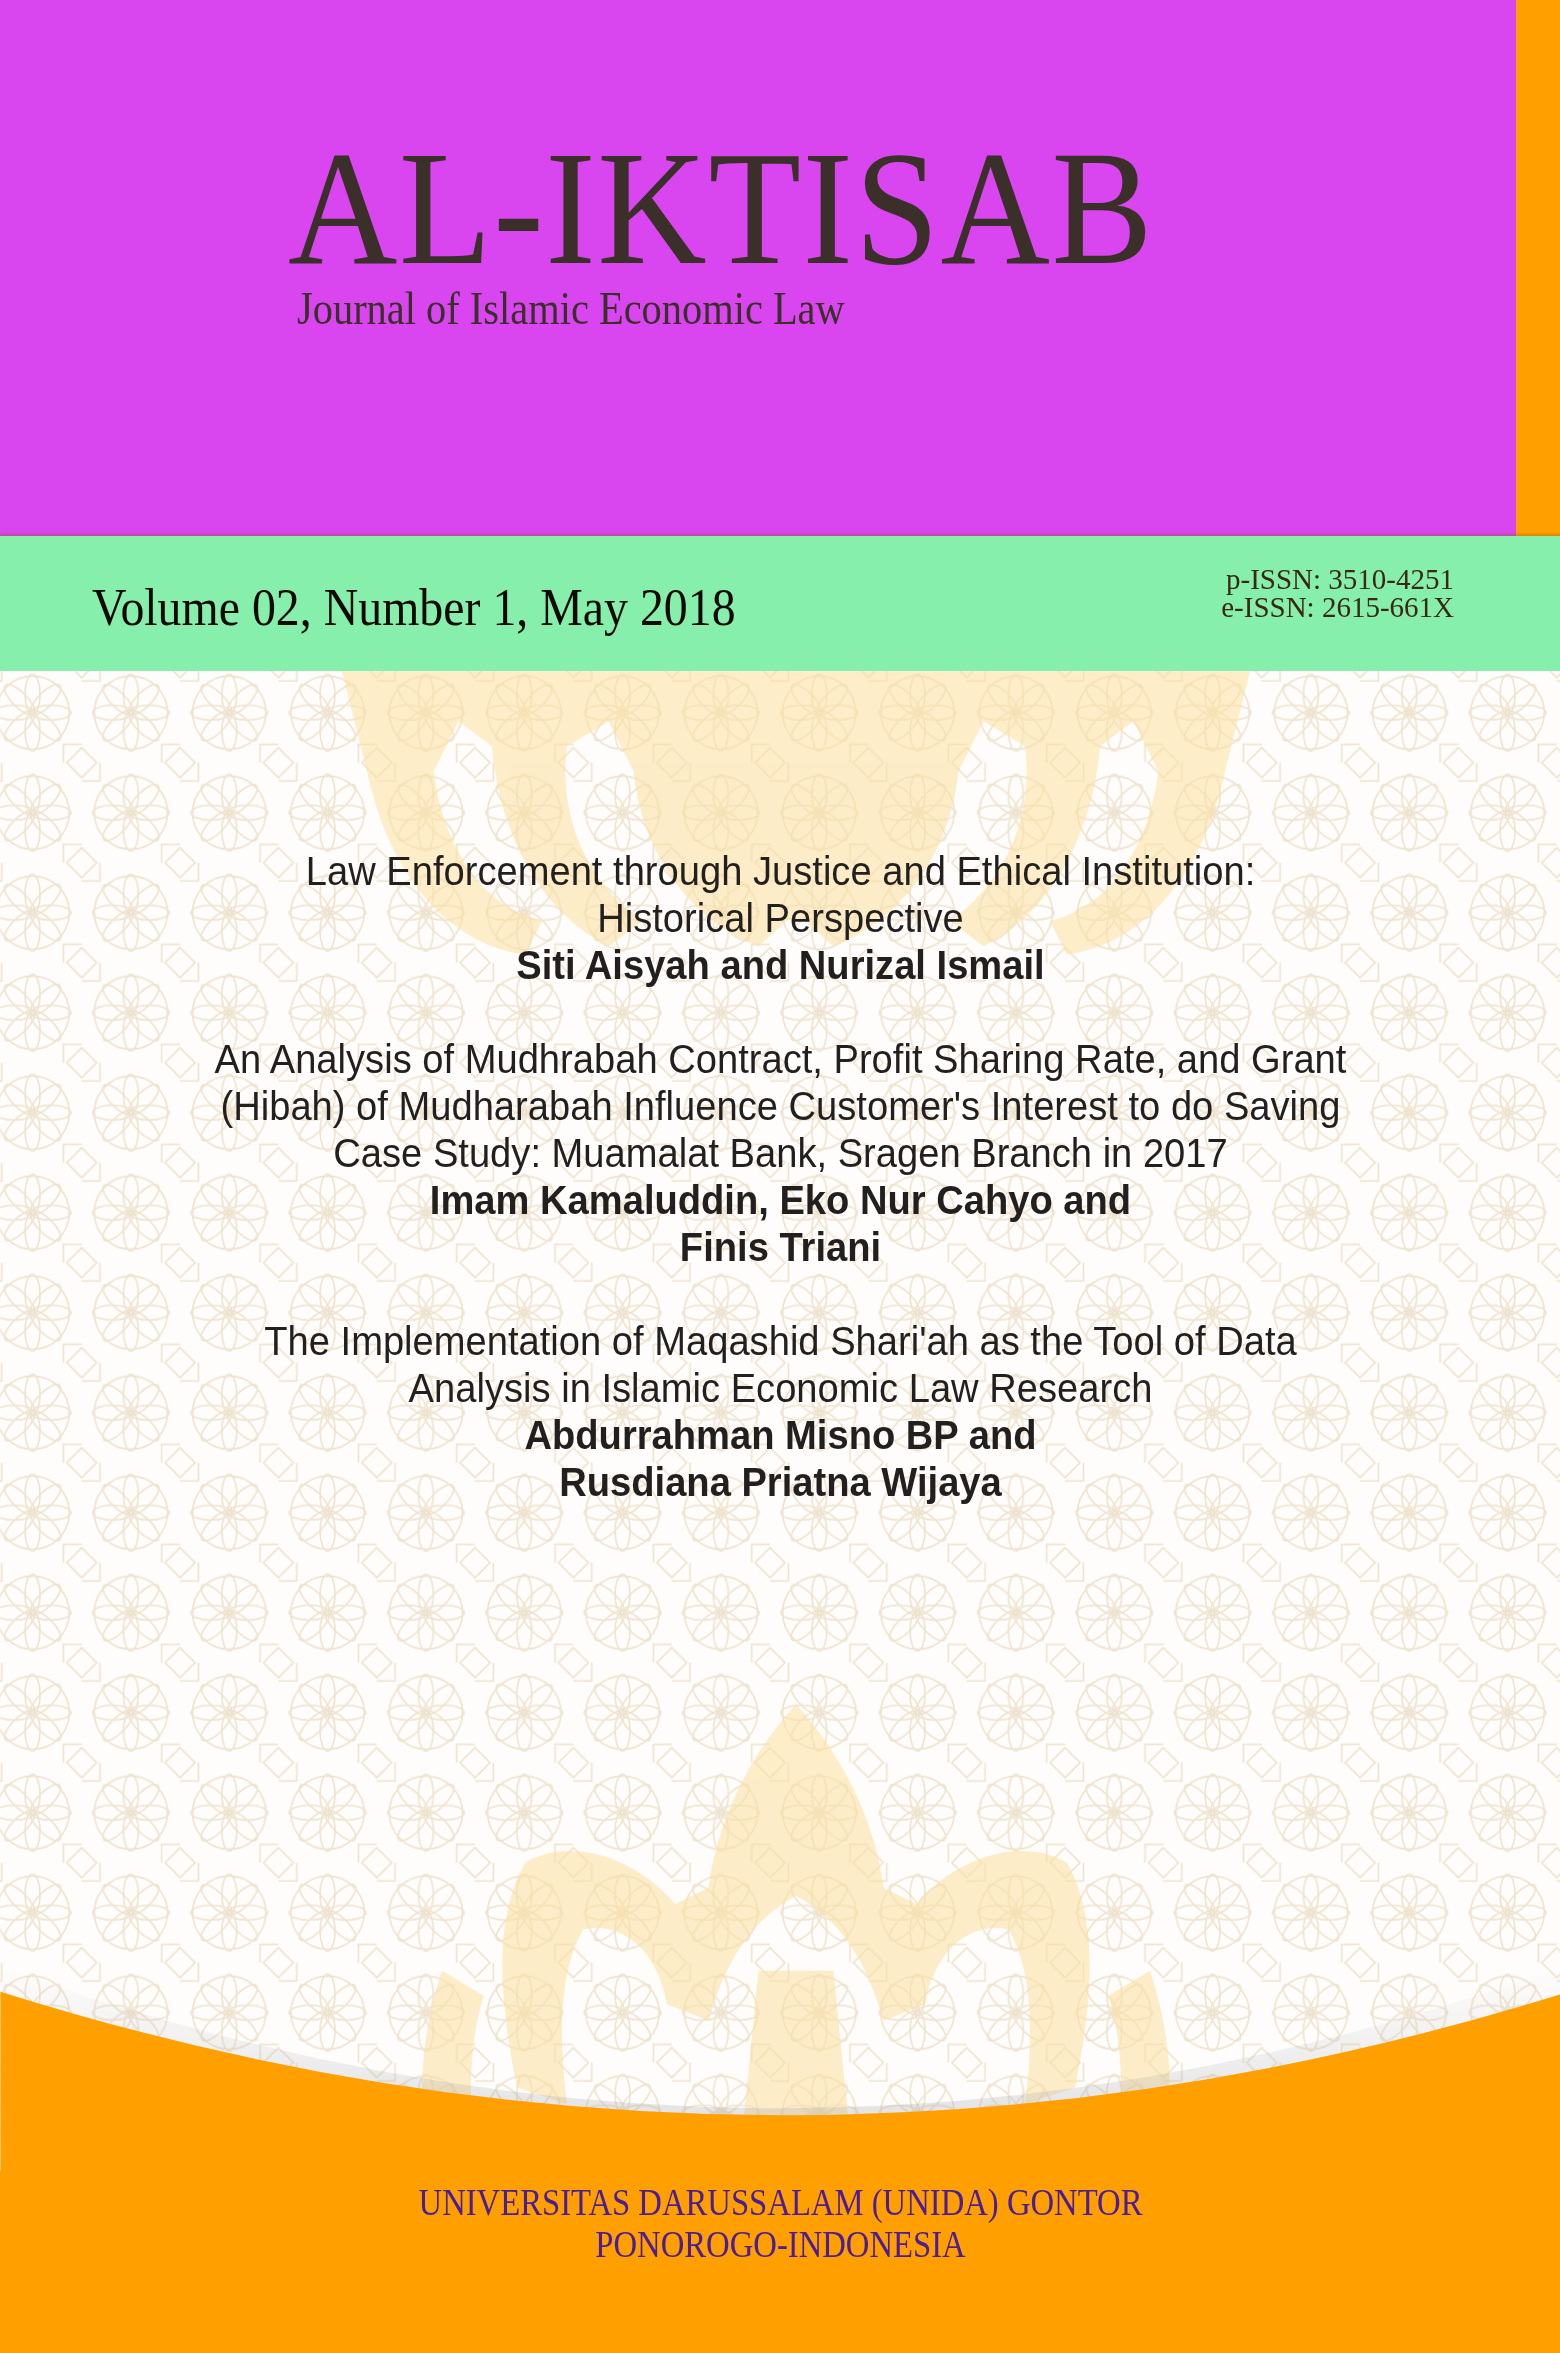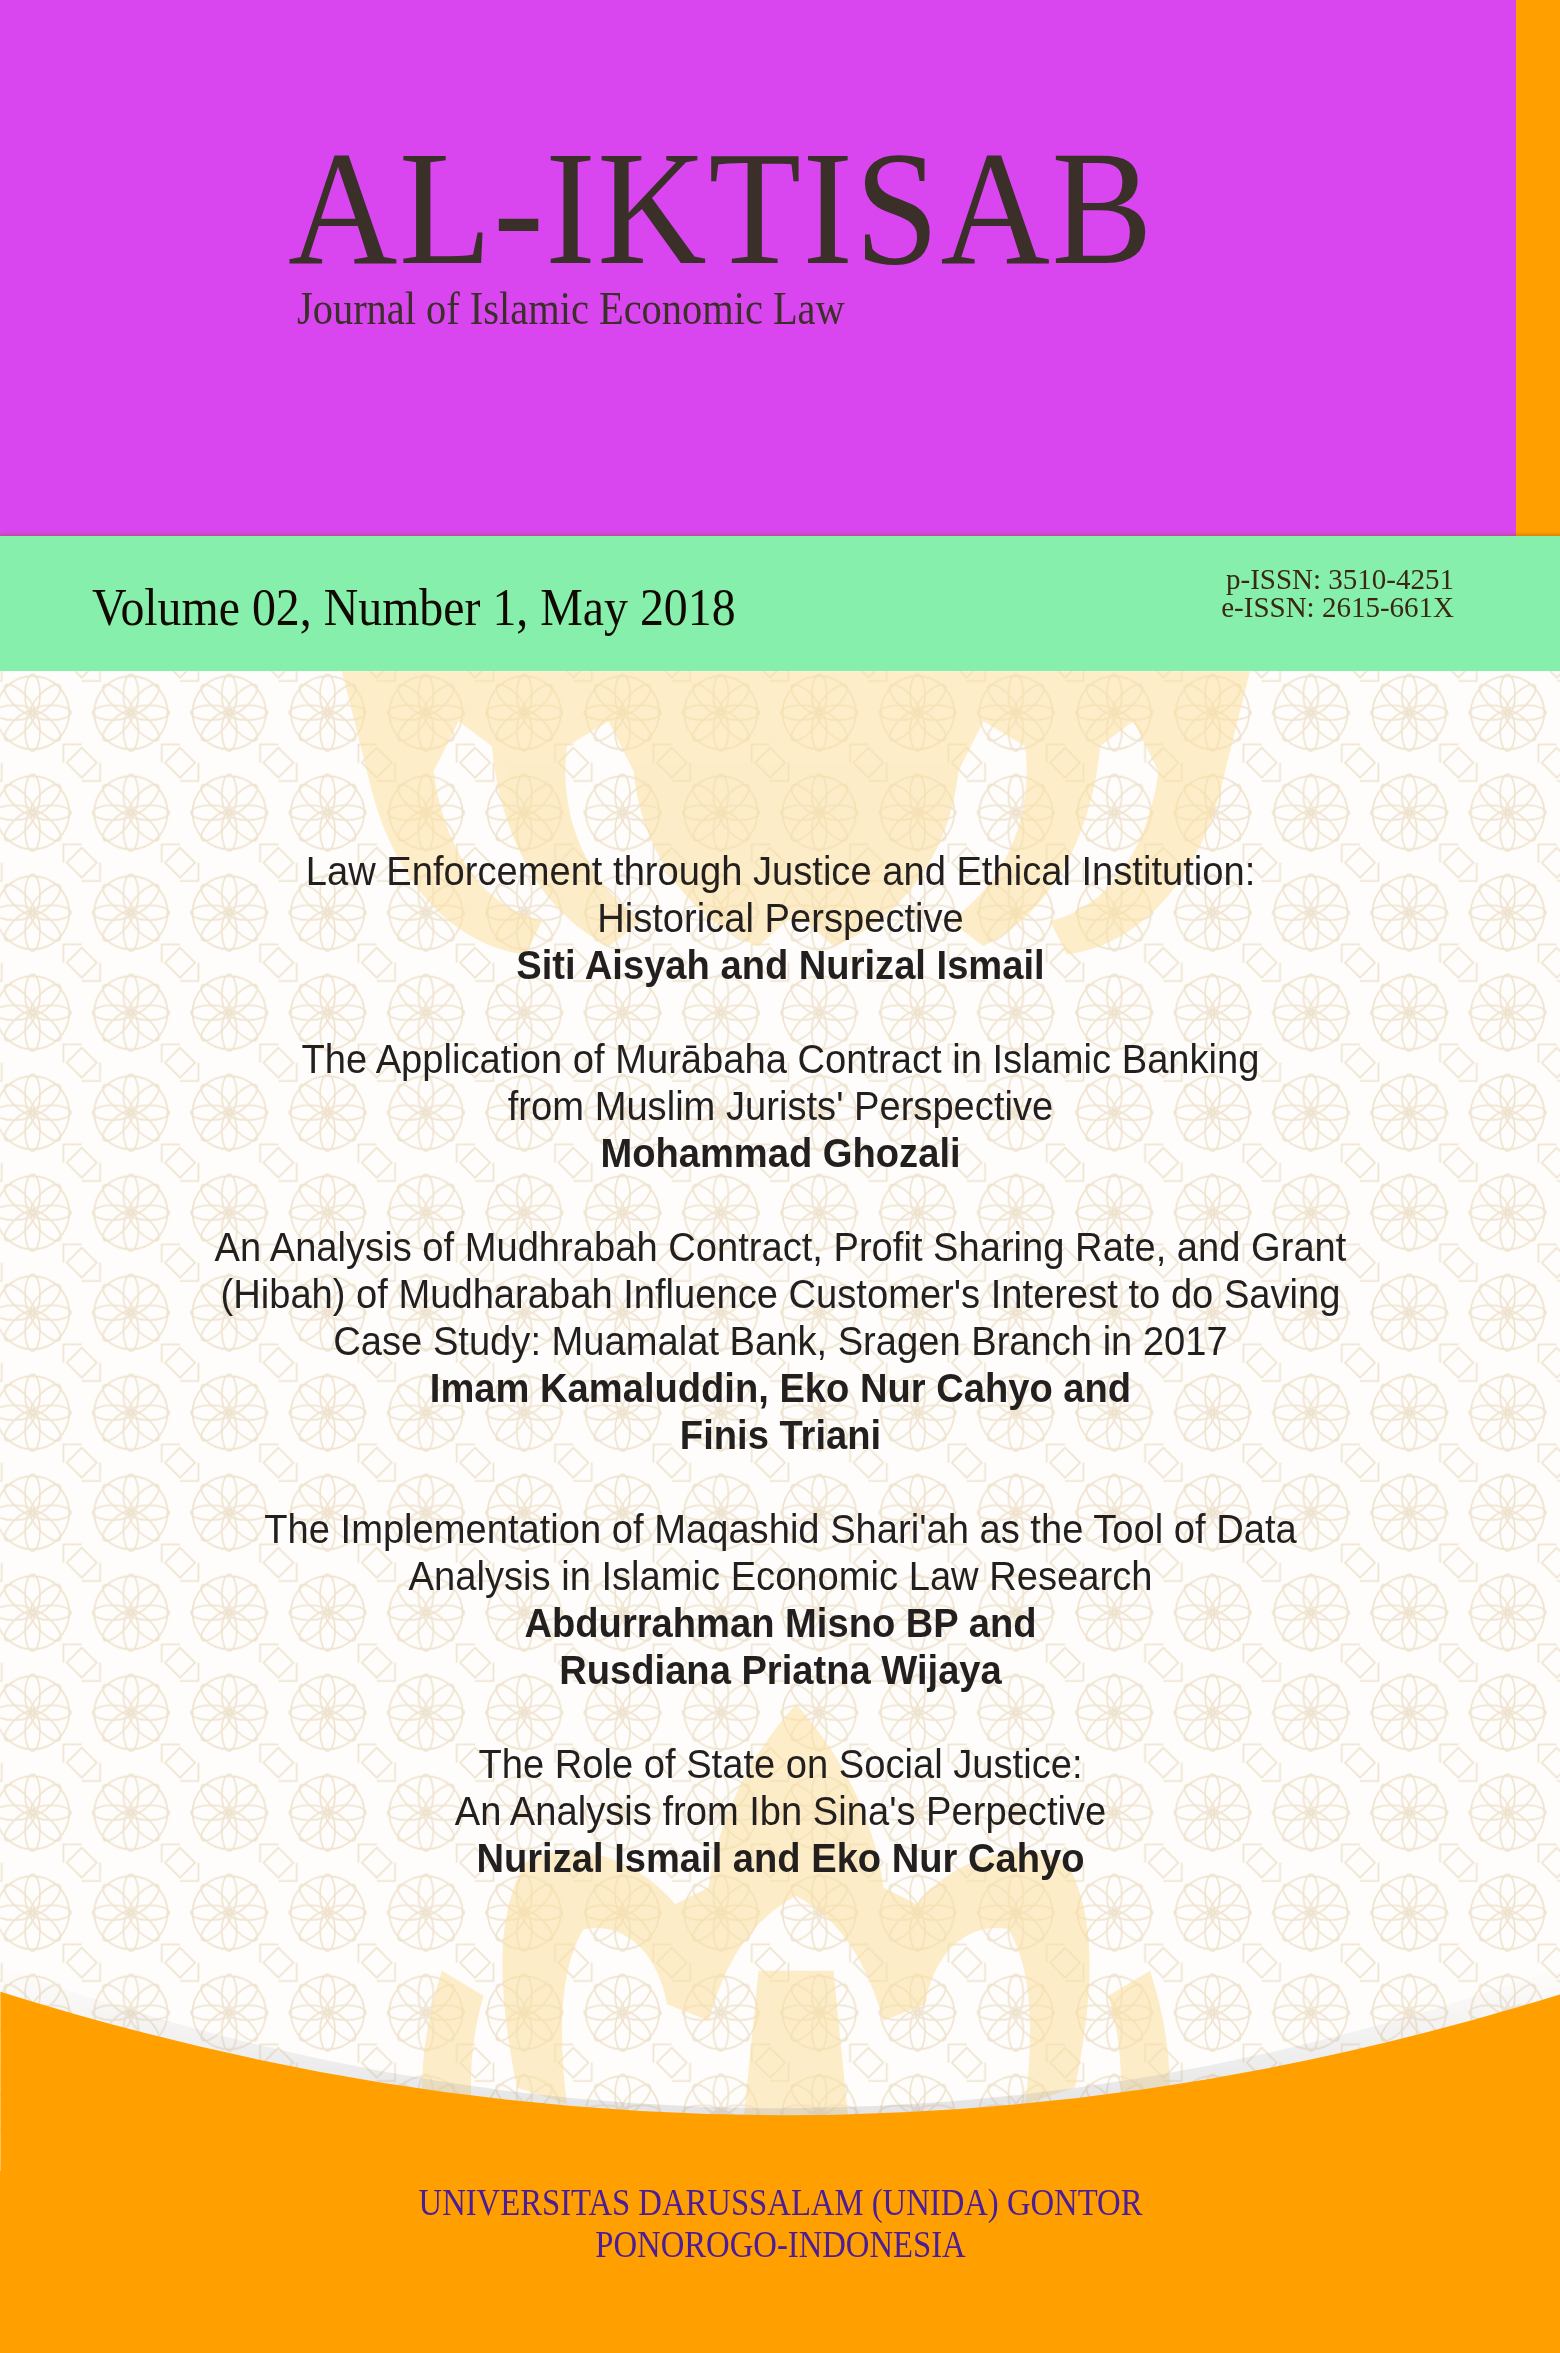--- a/index.html
+++ b/index.html
@@ -129,41 +129,31 @@
   </svg>
 </div>
 
 <div class="articles">
   <div class="article">
     <span class="article-line">Law Enforcement through Justice and Ethical Institution:</span>
     <span class="article-line">Historical Perspective</span>
     <span class="article-line article-author">Siti Aisyah and Nurizal Ismail</span>
   </div>
   <div class="article">
-    <span class="article-line">The Application of Murābaha Contract in Islamic Banking</span>
-    <span class="article-line">from Muslim Jurists' Perspective</span>
-    <span class="article-line article-author">Mohammad Ghozali</span>
-  </div>
-  <div class="article">
     <span class="article-line">An Analysis of Mudhrabah Contract, Profit Sharing Rate, and Grant</span>
     <span class="article-line">(Hibah) of Mudharabah Influence Customer's Interest to do Saving</span>
     <span class="article-line">Case Study: Muamalat Bank, Sragen Branch in 2017</span>
     <span class="article-line article-author">Imam Kamaluddin, Eko Nur Cahyo and</span>
     <span class="article-line article-author">Finis Triani</span>
   </div>
   <div class="article">
     <span class="article-line">The Implementation of Maqashid Shari'ah as the Tool of Data</span>
     <span class="article-line">Analysis in Islamic Economic Law Research</span>
     <span class="article-line article-author">Abdurrahman Misno BP and</span>
     <span class="article-line article-author">Rusdiana Priatna Wijaya</span>
-  </div>
-  <div class="article">
-    <span class="article-line">The Role of State on Social Justice:</span>
-    <span class="article-line">An Analysis from Ibn Sina's Perpective</span>
-    <span class="article-line article-author">Nurizal Ismail and Eko Nur Cahyo</span>
   </div>
 </div>
 
 <svg class="bottom-curve" width="1561" height="404" xmlns="http://www.w3.org/2000/svg" viewBox="0 0 1873 485">
   <defs>
     <linearGradient id="shade" x1="0" y1="0" x2="0" y2="1">
       <stop offset="0" stop-color="#9a9aa6" stop-opacity="0"></stop>
       <stop offset="1" stop-color="#8a8a98" stop-opacity="0.45"></stop>
     </linearGradient>
   </defs>

